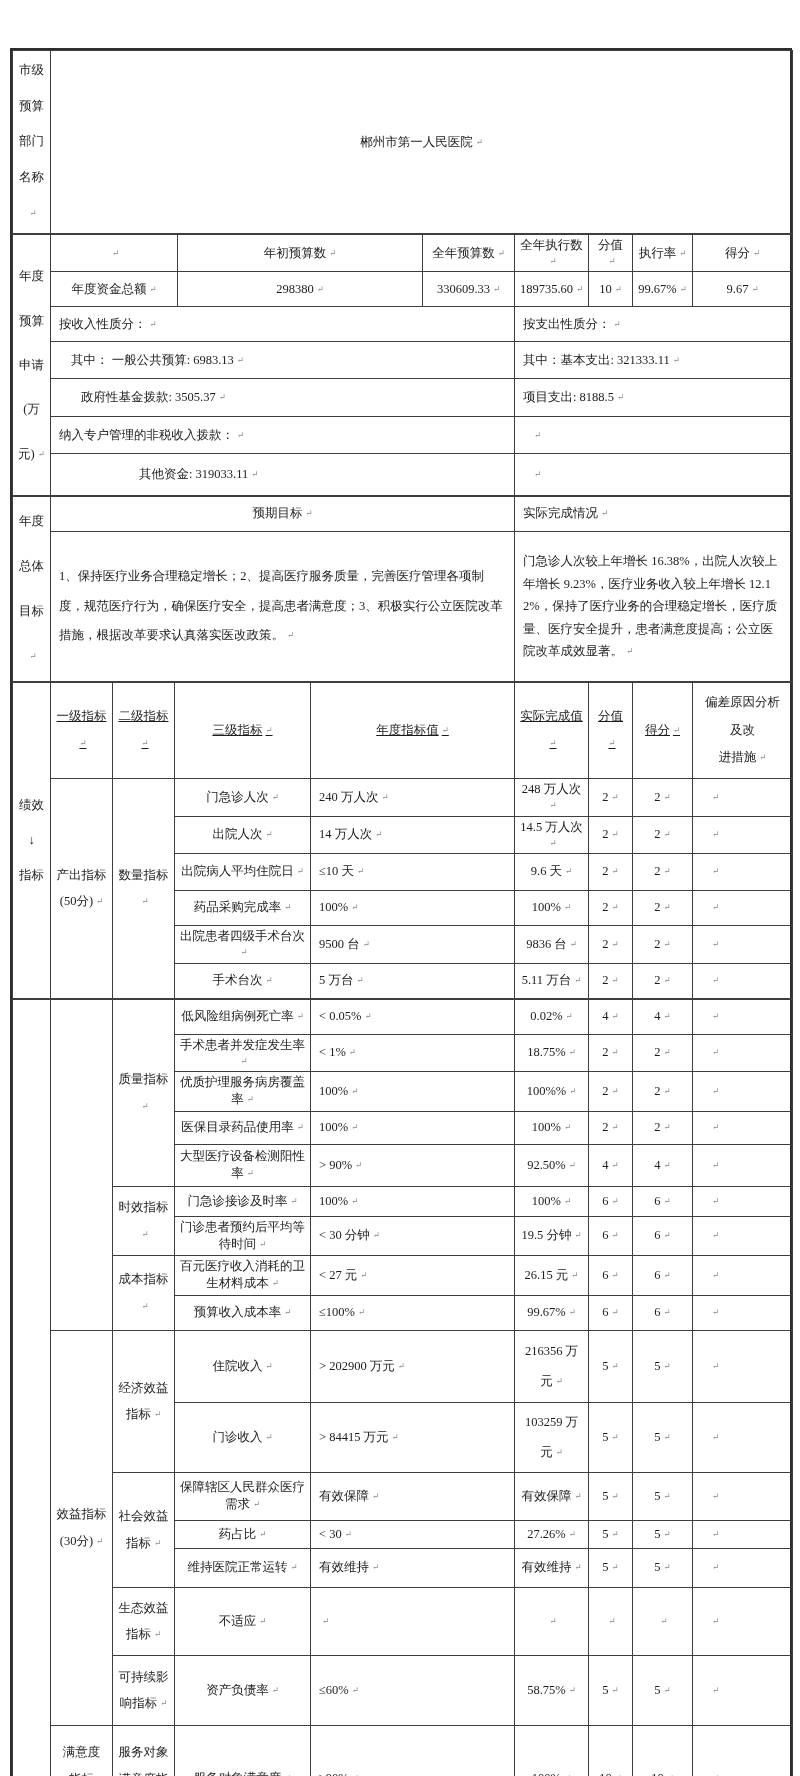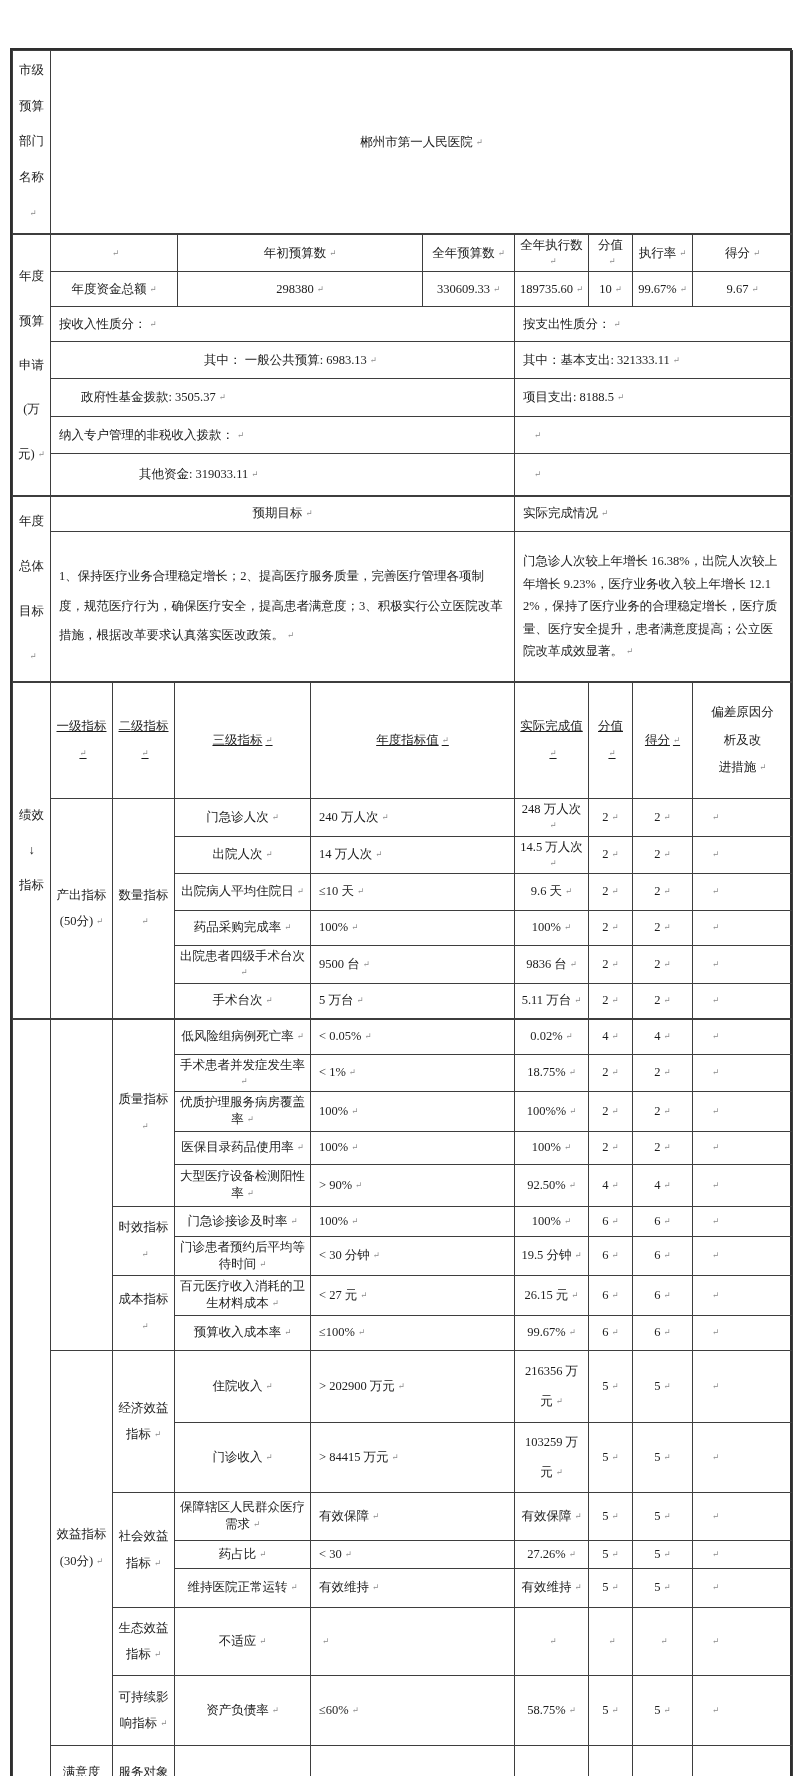--- a/index.html
+++ b/index.html
@@ -13,24 +13,24 @@
      text-align:center;padding:2px 4px;word-break:break-all;overflow:hidden;}
   .pre{white-space:pre-line;}
   
   .pm::after{content:"↵";font-size:8.5px;color:#8a8a8a;margin-left:3px;vertical-align:1px;}
   .pml{text-align:left;padding-left:16px;}
   .left{text-align:left;padding-left:8px;}
   .vlabel{text-align:center;vertical-align:middle;color:#222;}
   .lhA{line-height:2.85;} .lhB{line-height:3.55;} .lhC{line-height:3.6;} .lhD{line-height:2.8;}
   .glabel{line-height:2.1;}
   .hd{line-height:2.2;text-decoration:underline;}
-  .hd-dev{padding:16px;line-height:2.2;}
+  .hd-dev{padding:6px;line-height:2.2;}
   .goal-l{text-align:left;vertical-align:middle;line-height:2.35;padding:4px 10px 4px 8px;}
   .goal-r{text-align:left;vertical-align:middle;line-height:1.8;padding:4px 8px;}
-  .ind1{padding-left:20px;text-align:center;} .ind2{padding-left:30px;} .ind3{padding-left:88px;}
+  .ind1{padding-left:20px;} .ind2{padding-left:30px;} .ind3{padding-left:88px;}
   .wavy-red{text-decoration-line:underline;text-decoration-style:wavy;text-decoration-color:#d23a2a;text-decoration-thickness:1px;}
   .wavy-grn{text-decoration-line:underline;text-decoration-style:wavy;text-decoration-color:#2f9e44;text-decoration-thickness:1px;}
   .footer{position:absolute;left:10px;top:1750px;width:780px;font-size:13.5px;color:#111;
           white-space:nowrap;letter-spacing:.5px;}
   .footer span{margin-right:6px;}
   .gap{margin-right:26px !important;}
 </style>
 </head>
 <body>
 

